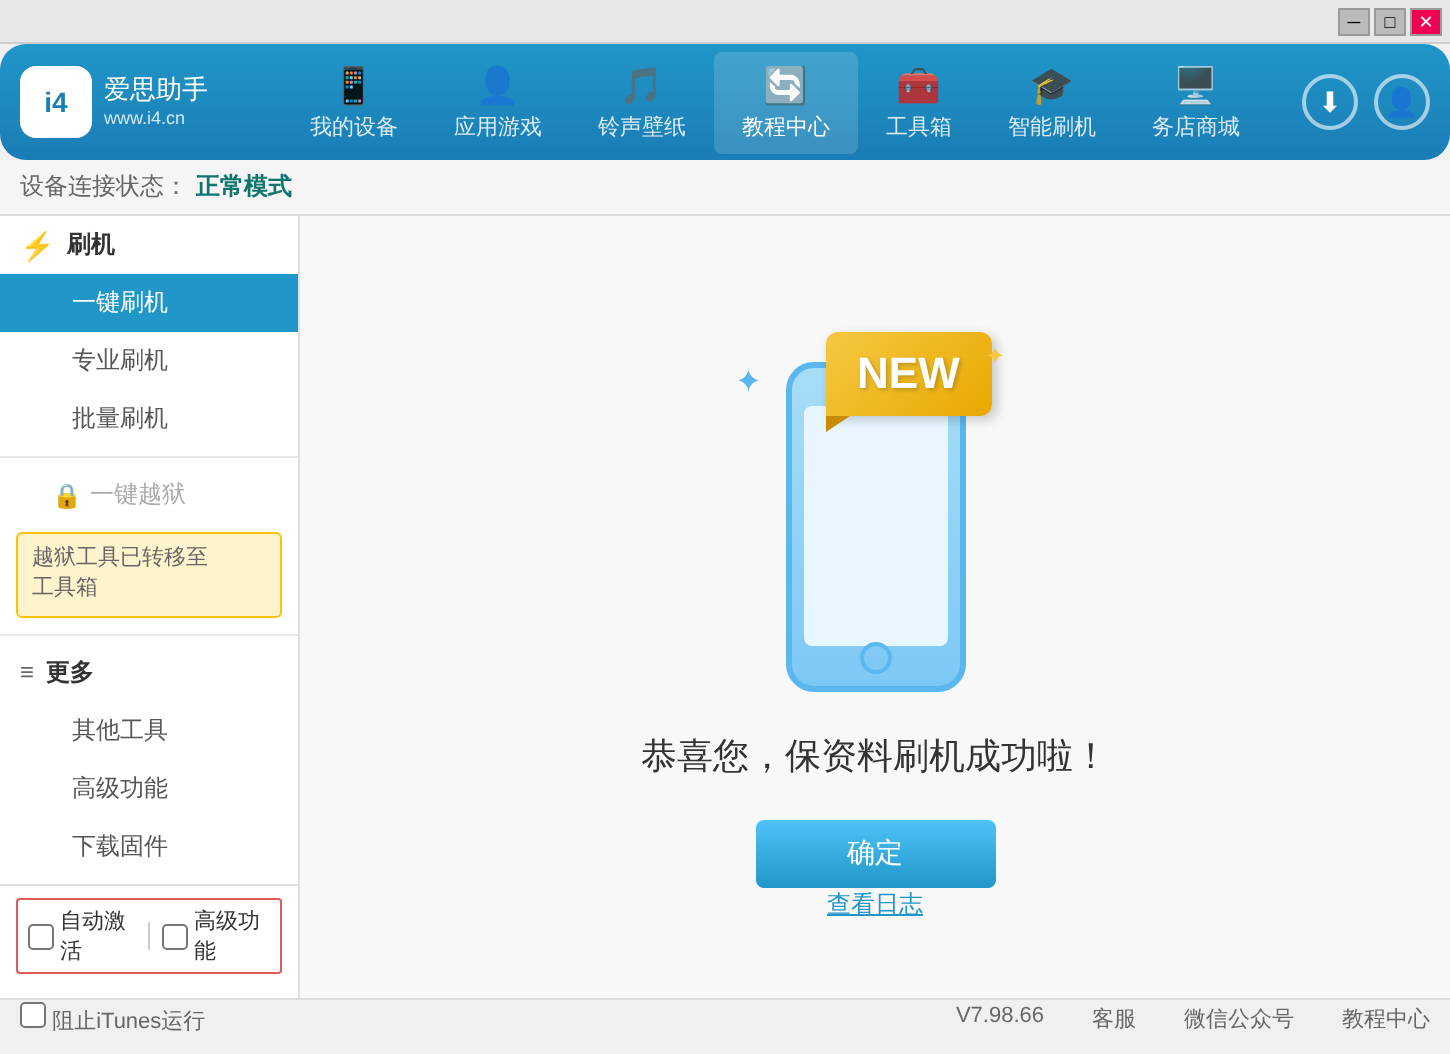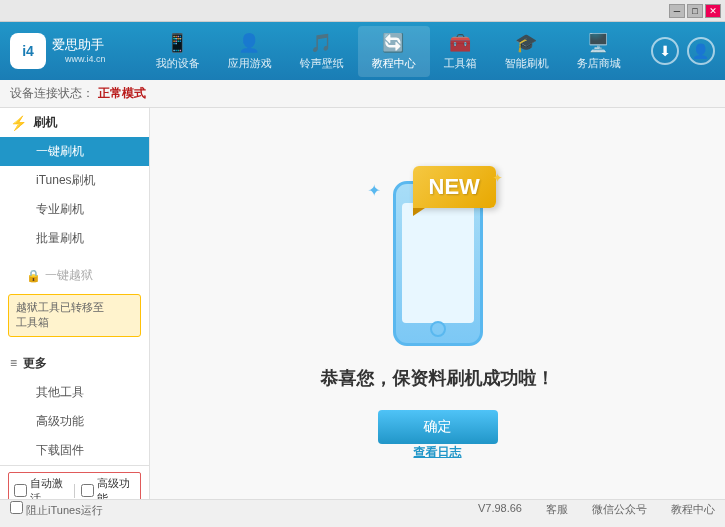--- a/index.html
+++ b/index.html
@@ -27,37 +27,38 @@
     }
     .titlebar-btn.close { background: #e05; color: #fff; }
 
     
     .header {
       height: 58px;
       background: linear-gradient(180deg, #2196c8 0%, #1a7db5 100%);
       display: flex;
       align-items: center;
       padding: 0 10px;
+      border-radius: 13px;
     }
     .logo {
       display: flex;
       align-items: center;
       color: #fff;
       margin-right: 20px;
     }
     .logo-icon {
       width: 36px; height: 36px;
       background: #fff;
       border-radius: 8px;
       display: flex; align-items: center; justify-content: center;
       margin-right: 6px;
       font-size: 14px; font-weight: bold; color: #1a7db5;
     }
     .logo-text { font-size: 13px; color: #fff; line-height: 1.3; }
-    .logo-text .sub { font-size: 9px; opacity: 0.8; margin-left: 13px; }
+    .logo-text .sub { font-size: 9px; opacity: 0.8; }
 
     .nav-items {
       display: flex;
       flex: 1;
       justify-content: center;
     }
     .nav-item {
       display: flex;
       flex-direction: column;
       align-items: center;
@@ -97,21 +98,21 @@
       height: 28px;
       background: #f5f5f5;
       border-bottom: 1px solid #ddd;
       display: flex;
       align-items: center;
       padding: 0 10px;
       font-size: 12px;
       color: #555;
     }
     .status-bar .label { color: #666; }
-    .status-bar .value { color: #b91c1c; font-weight: bold; margin-left: 4px; }
+    .status-bar .value { color: #0f766e; font-weight: bold; margin-left: 4px; }
 
     
     .main-layout {
       display: flex;
       height: calc(527px - 22px - 58px - 28px - 28px);
     }
 
     
     .sidebar {
       width: 150px;
@@ -290,40 +291,39 @@
       top: 25px; right: 25px;
       color: #f5c842;
       font-size: 12px;
     }
 
     
     .success-title {
       font-size: 18px;
       color: #333;
       margin-bottom: 20px;
-      font-weight: 700;
+      font-weight: 400;
     }
 
     .confirm-btn {
       width: 120px;
       height: 34px;
       background: linear-gradient(180deg, #4fc3f7 0%, #2196c8 100%);
       color: #fff;
       border: none;
       border-radius: 4px;
       font-size: 14px;
       cursor: pointer;
     }
 
     .log-link {
       font-size: 12px;
       color: #2196c8;
       cursor: pointer;
       text-decoration: underline;
-      font-weight: bold;
     }
 
     
     .bottom-bar {
       height: 20px;
       background: #f0f0f0;
       border-top: 1px solid #ddd;
       display: flex;
       align-items: center;
       justify-content: space-between;
@@ -399,23 +399,20 @@
 <div class="main-layout">
 
   <div class="sidebar">
     <div class="sidebar-section-header">
       <span class="s-icon">⚡</span>
       <span>刷机</span>
     </div>
 
     <div class="sidebar-item active">
       <span>一键刷机</span>
-    </div>
-    <div class="sidebar-item">
-      <span>iTunes刷机</span>
     </div>
     <div class="sidebar-item">
       <span>专业刷机</span>
     </div>
     <div class="sidebar-item">
       <span>批量刷机</span>
     </div>
 
     <div class="sidebar-divider"></div>
 

